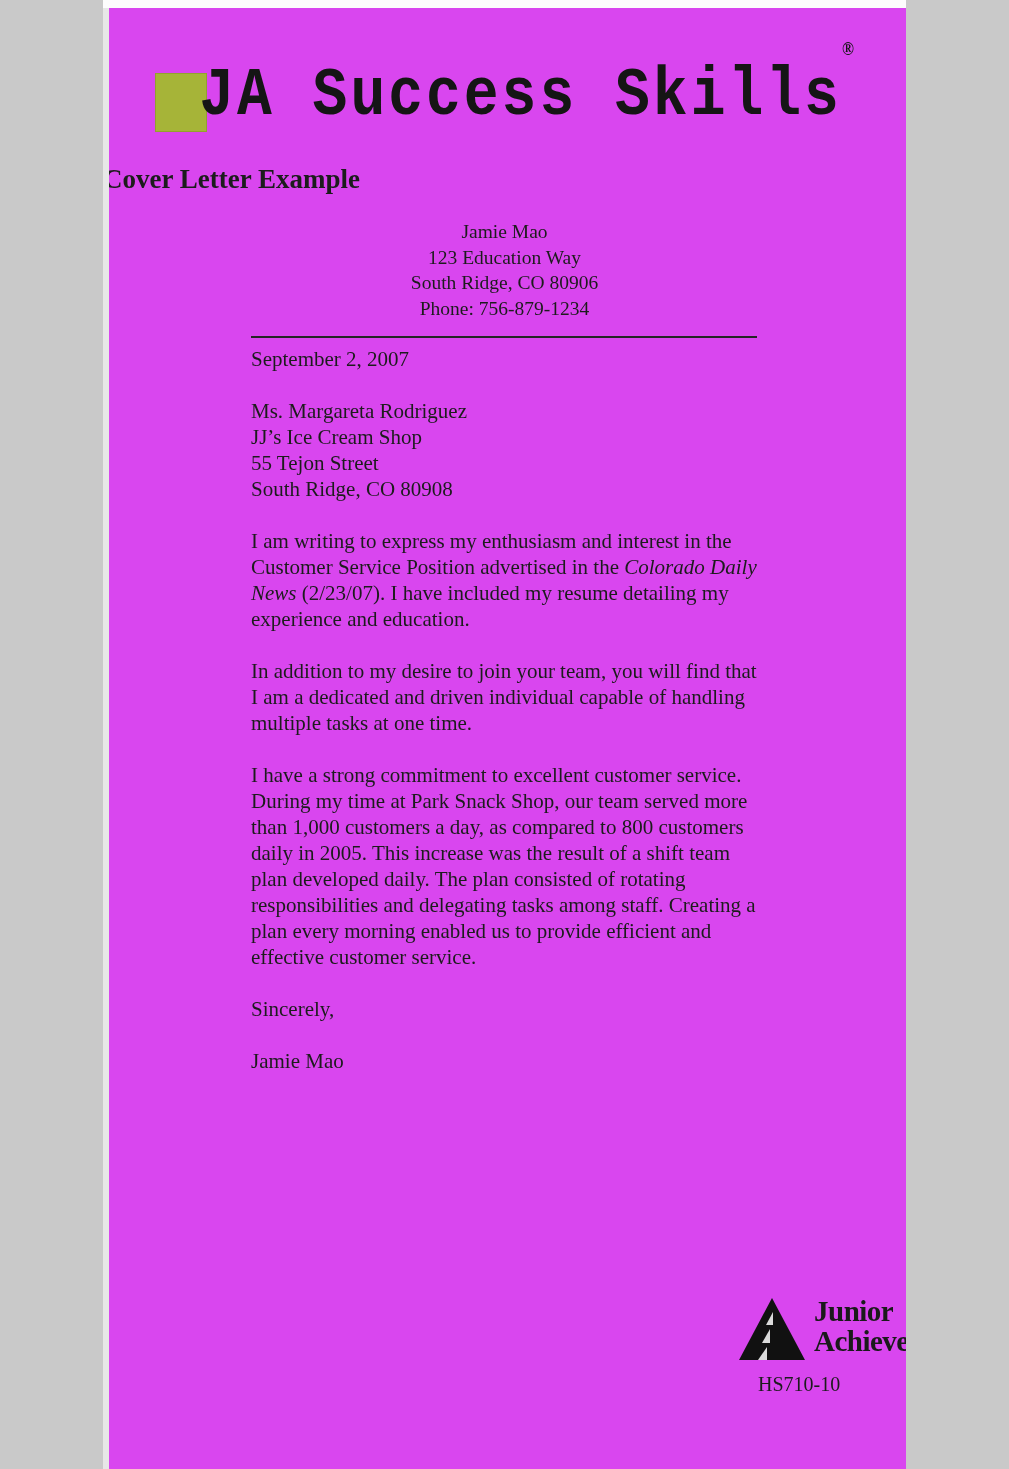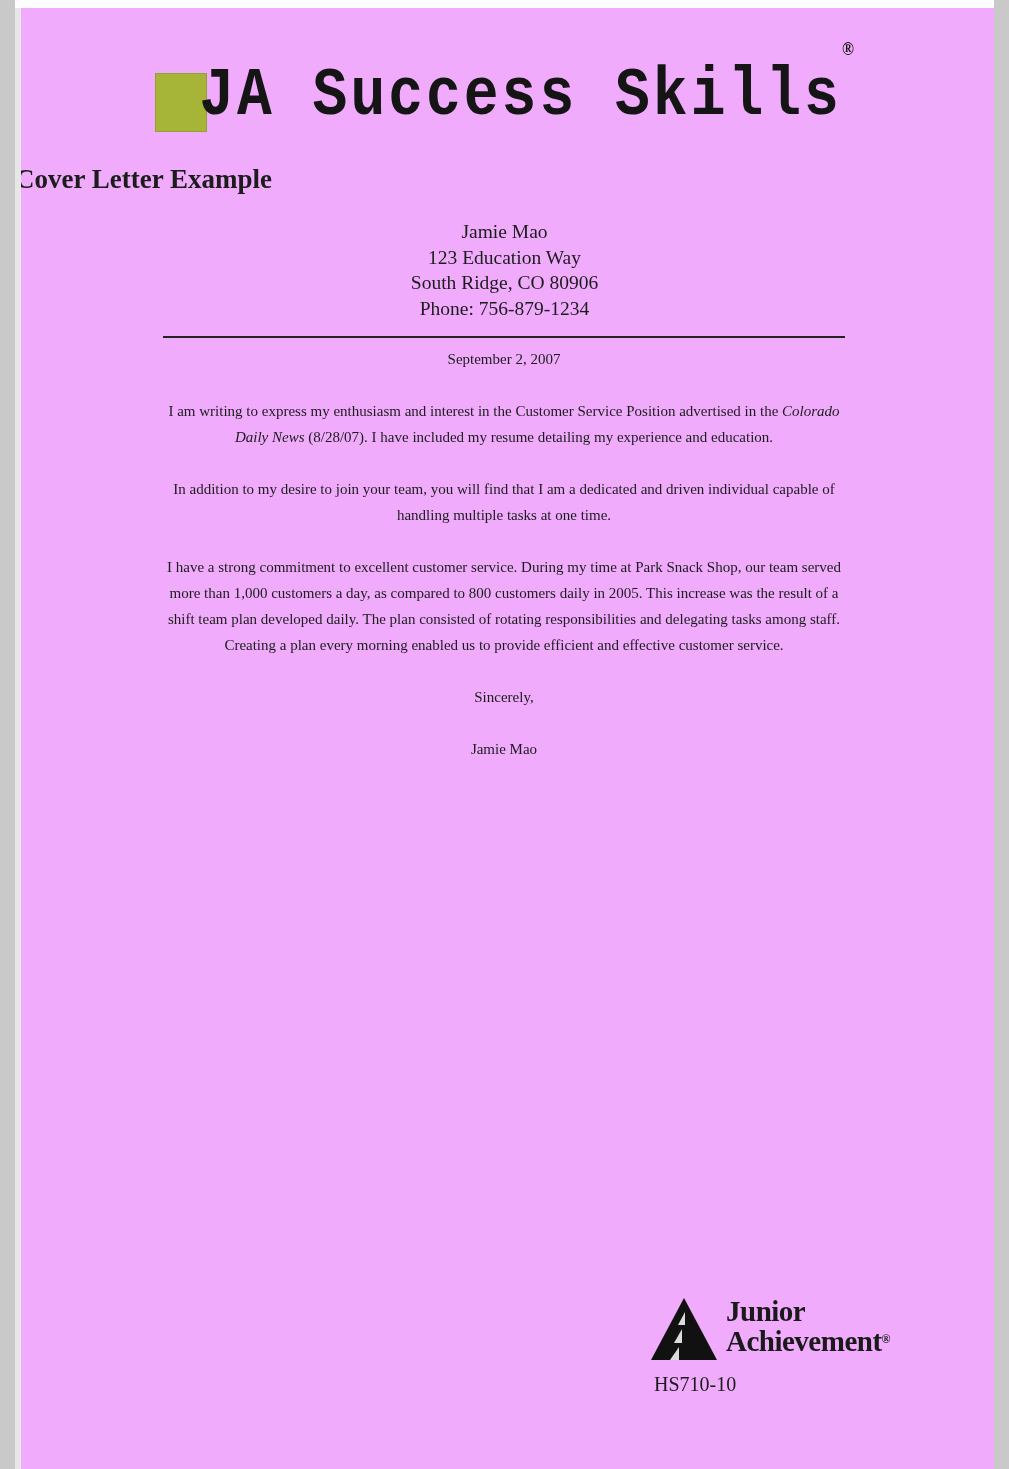--- a/index.html
+++ b/index.html
@@ -1,21 +1,21 @@
 <!DOCTYPE html>
 <html><head>
 <meta charset="utf-8">
 <style>
   * { margin: 0; padding: 0; box-sizing: border-box; }
   html, body { background: #c9c9c9; }
   .page {
     position: relative;
-    width: 979px;
+    width: 803px;
     height: 1469px;
-    background: #f0abfc;
+    background: #d946ef;
     font-family: "Liberation Serif", serif;
     color: #1c1c1c;
     overflow: hidden;
     margin: 0 auto;
   }
   .top-band {
     position: absolute;
     top: 0; left: 0; right: 0;
     height: 8px;
     background: #fdfdfd;
@@ -79,21 +79,21 @@
   
   .letter {
     margin: 0 149px 0 148px; 
   }
   .rule {
     height: 2px;
     background: #242424;
     margin-top: 15px;
     margin-bottom: 8px;
   }
-  .body-text { font-size: 15px; line-height: 26px; text-align: center; }
+  .body-text { font-size: 21px; line-height: 26px; }
   .block { margin-bottom: 26px; }
   .italic { font-style: italic; }
 
   
   .ja-footer {
     position: absolute;
     left: 636px;
     top: 1296px;
   }
   .ja-logo-row { display: flex; align-items: flex-start; }
@@ -109,21 +109,21 @@
   }
   .ja-reg {
     font-size: 12px;
     vertical-align: top;
     position: relative;
     top: -2px;
   }
   .doc-code {
     font-size: 20px;
     margin-top: 13px;
-    margin-left: 3px;
+    margin-left: 19px;
   }
 </style>
 </head>
 <body>
 
 <div class="page">
   <div class="top-band"></div>
   <div class="left-sliver"></div>
 
   <div class="brand-row">
@@ -138,23 +138,29 @@
     <div>123 Education Way</div>
     <div>South Ridge, CO 80906</div>
     <div>Phone: 756-879-1234</div>
   </div>
 
   <div class="letter body-text">
     <div class="rule"></div>
 
     <div class="block">September 2, 2007</div>
 
+    <div class="block">
+      <div>Ms. Margareta Rodriguez</div>
+      <div>JJ’s Ice Cream Shop</div>
+      <div>55 Tejon Street</div>
+      <div>South Ridge, CO 80908</div>
+    </div>
 
 
-    <p class="block"><span>I am writing to express my enthusiasm and interest in the Customer Service Position advertised in the </span><span class="italic">Colorado Daily News</span><span> (8/28/07). I have included my resume detailing my experience and education.</span></p>
+    <p class="block"><span>I am writing to express my enthusiasm and interest in the Customer Service Position advertised in the </span><span class="italic">Colorado Daily News</span><span> (2/23/07). I have included my resume detailing my experience and education.</span></p>
 
     <p class="block">In addition to my desire to join your team, you will find that I am a dedicated and driven individual capable of handling multiple tasks at one time.</p>
 
     <p class="block">I have a strong commitment to excellent customer service. During my time at Park Snack Shop, our team served more than 1,000 customers a day, as compared to 800 customers daily in 2005. This increase was the result of a shift team plan developed daily. The plan consisted of rotating responsibilities and delegating tasks among staff. Creating a plan every morning enabled us to provide efficient and effective customer service.</p>
 
 
 
 
     <div class="block">Sincerely,</div>
 

